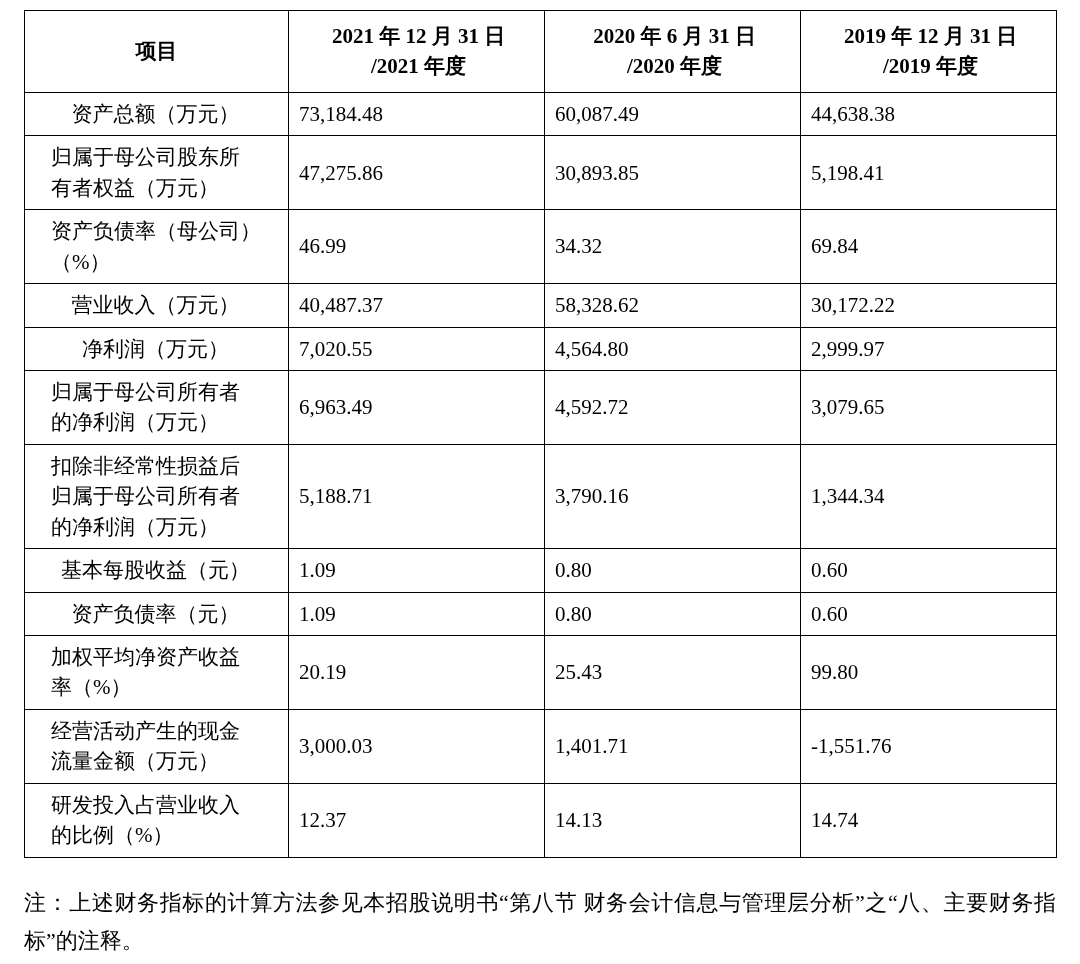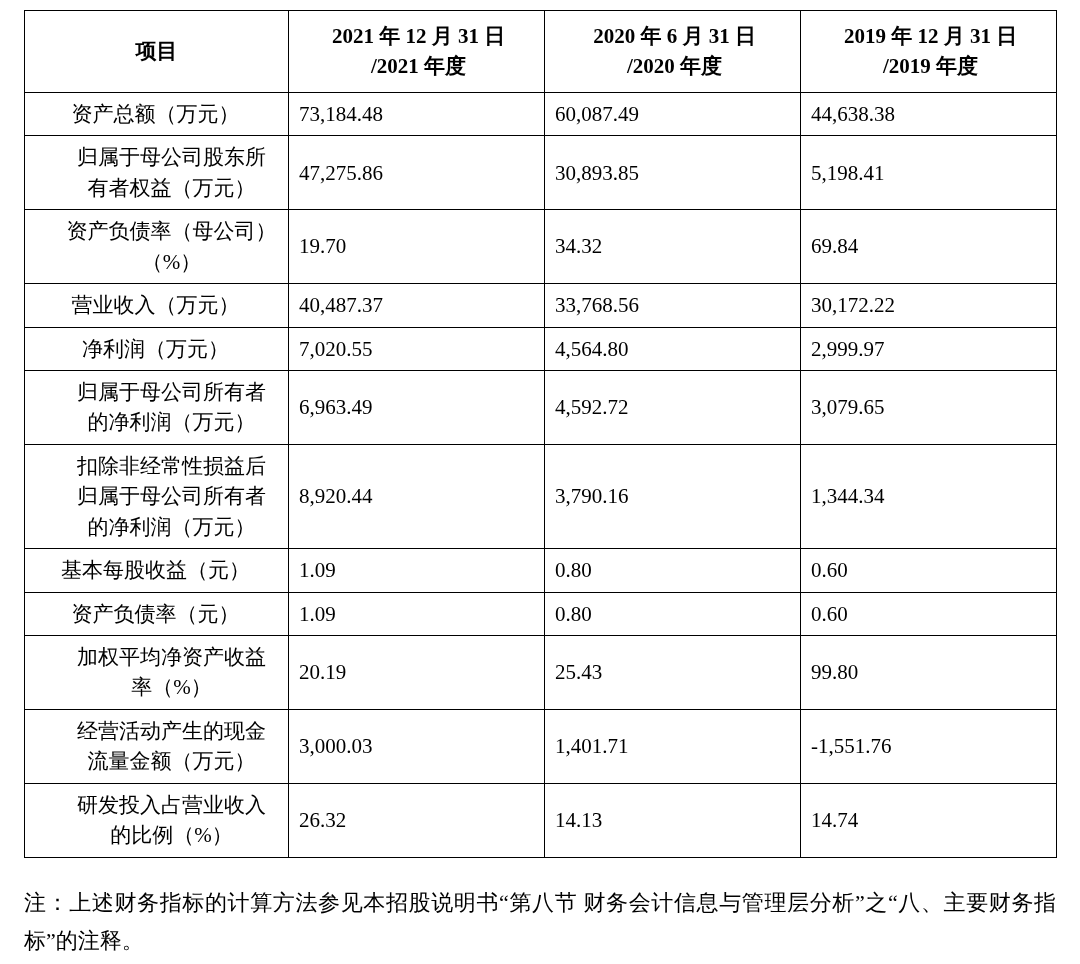--- a/index.html
+++ b/index.html
@@ -49,22 +49,22 @@
     padding-bottom: 10px;
   }
   table.fin thead th.item-head {
     text-align: center;
   }
   table.fin thead th.year-head {
     text-align: center;
     padding-left: 14px;
   }
   table.fin tbody td.label {
-    text-align: center;
-    padding-left: 36px;
+    text-align: left;
+    padding-left: 26px;
     padding-right: 6px;
   }
   table.fin tbody td.label.center {
     text-align: center;
     padding-left: 4px;
   }
   table.fin tbody td.num {
     text-align: left;
     padding-right: 14px;
     white-space: nowrap;
@@ -131,31 +131,31 @@
           <td class="num">47,275.86</td>
           <td class="num">30,893.85</td>
           <td class="num">5,198.41</td>
         </tr>
 
         <tr>
           <td class="label">
             <div>资产负债率（母公司）</div>
             <div>（%）</div>
           </td>
-          <td class="num">19.70</td>
+          <td class="num">46.99</td>
           <td class="num">34.32</td>
           <td class="num">69.84</td>
         </tr>
 
         <tr>
           <td class="label center">
             <div>营业收入（万元）</div>
           </td>
           <td class="num">40,487.37</td>
-          <td class="num">33,768.56</td>
+          <td class="num">58,328.62</td>
           <td class="num">30,172.22</td>
         </tr>
 
         <tr>
           <td class="label center">
             <div>净利润（万元）</div>
           </td>
           <td class="num">7,020.55</td>
           <td class="num">4,564.80</td>
           <td class="num">2,999.97</td>
@@ -170,21 +170,21 @@
           <td class="num">4,592.72</td>
           <td class="num">3,079.65</td>
         </tr>
 
         <tr>
           <td class="label">
             <div>扣除非经常性损益后</div>
             <div>归属于母公司所有者</div>
             <div>的净利润（万元）</div>
           </td>
-          <td class="num">8,920.44</td>
+          <td class="num">5,188.71</td>
           <td class="num">3,790.16</td>
           <td class="num">1,344.34</td>
         </tr>
 
         <tr>
           <td class="label center">
             <div>基本每股收益（元）</div>
           </td>
           <td class="num">1.09</td>
           <td class="num">0.80</td>
@@ -219,21 +219,21 @@
           <td class="num">1,401.71</td>
           <td class="num">-1,551.76</td>
         </tr>
 
 
         <tr>
           <td class="label">
             <div>研发投入占营业收入</div>
             <div>的比例（%）</div>
           </td>
-          <td class="num">26.32</td>
+          <td class="num">12.37</td>
           <td class="num">14.13</td>
           <td class="num">14.74</td>
         </tr>
 
       </tbody>
     </table>
   </div>
 
   <div class="note">
     <p>注：上述财务指标的计算方法参见本招股说明书“第八节 财务会计信息与管理层分析”之“八、主要财务指标”的注释。</p>

